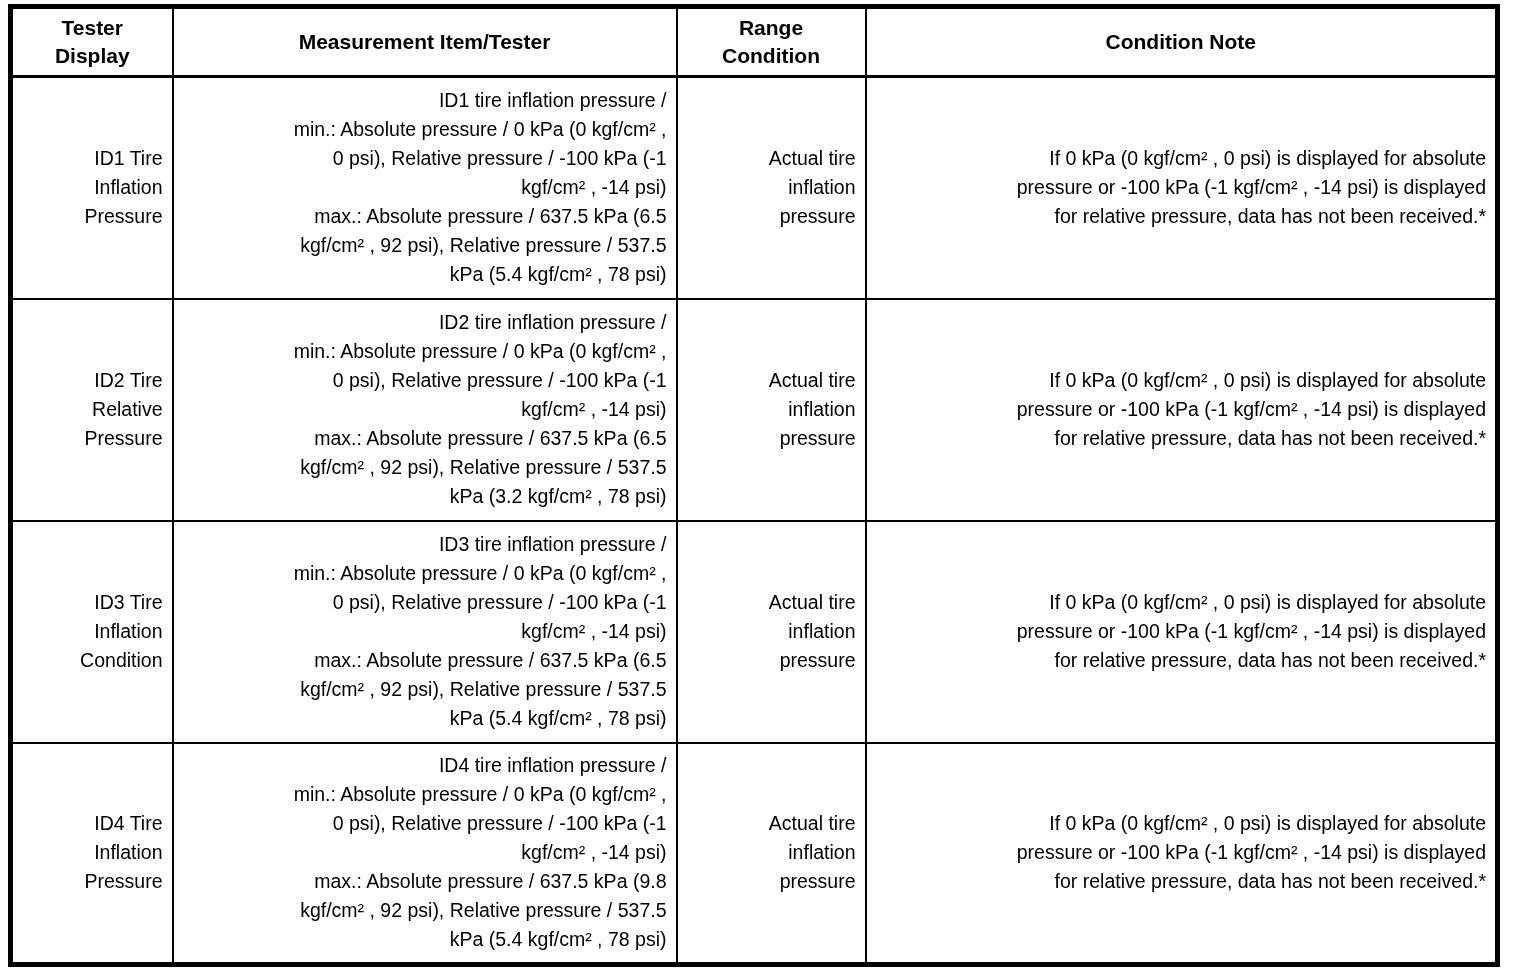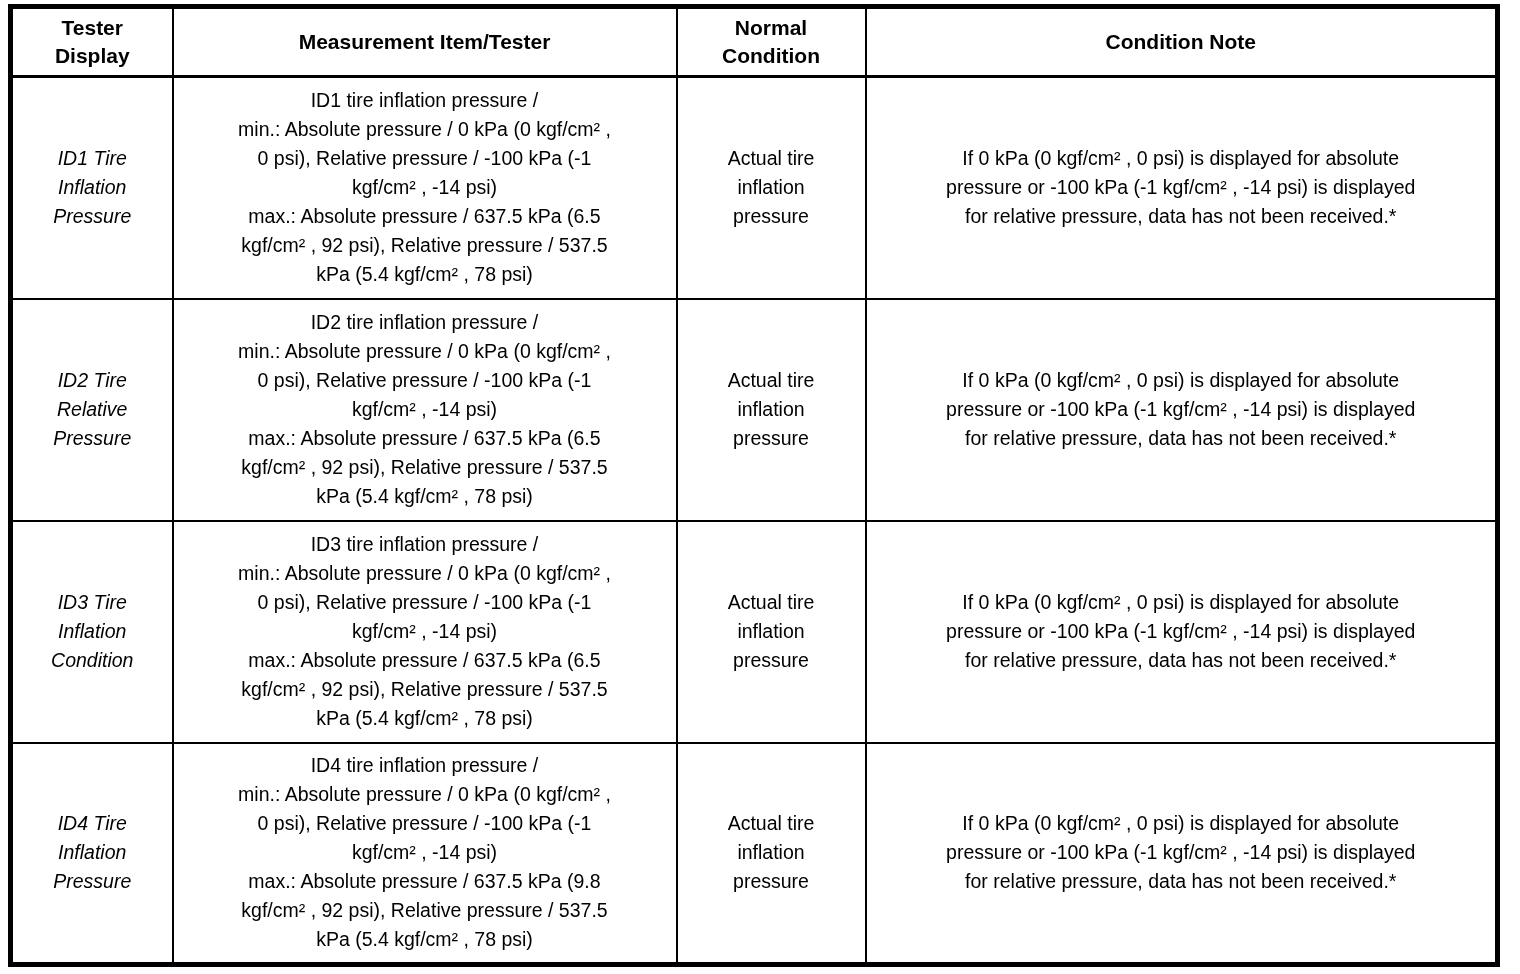--- a/index.html
+++ b/index.html
@@ -44,44 +44,43 @@
     text-align: center;
     padding: 2px 6px;
   }
   table.diag tbody tr {
     height: 222px;
   }
   table.diag tbody td {
     font-size: 19.5px;
     line-height: 29px;
     padding: 6px 9px;
-    text-align: center;
+    text-align: right;
   }
   td.c-tester {
     text-align: center;
-    font-style: italic;
   }
 </style>
 </head>
 <body>
 
 <div class="page">
   <table class="diag">
     <colgroup>
       <col style="width:162px">
       <col style="width:504px">
       <col style="width:189px">
       <col style="width:632px">
     </colgroup>
     <thead>
       <tr>
         <th>Tester
 Display</th>
         <th>Measurement Item/Tester</th>
-        <th>Normal
+        <th>Range
 Condition</th>
         <th>Condition Note</th>
       </tr>
     </thead>
     <tbody>
       <tr>
         <td class="c-tester">ID1 Tire
 Inflation
 Pressure</td>
         <td>ID1 tire inflation pressure /
@@ -101,21 +100,21 @@
       <tr>
         <td class="c-tester">ID2 Tire
 Relative
 Pressure</td>
         <td>ID2 tire inflation pressure /
 min.: Absolute pressure / 0 kPa (0 kgf/cm² ,
 0 psi), Relative pressure / -100 kPa (-1
 kgf/cm² , -14 psi)
 max.: Absolute pressure / 637.5 kPa (6.5
 kgf/cm² , 92 psi), Relative pressure / 537.5
-kPa (5.4 kgf/cm² , 78 psi)</td>
+kPa (3.2 kgf/cm² , 78 psi)</td>
         <td>Actual tire
 inflation
 pressure</td>
         <td>If 0 kPa (0 kgf/cm² , 0 psi) is displayed for absolute
 pressure or -100 kPa (-1 kgf/cm² , -14 psi) is displayed
 for relative pressure, data has not been received.*</td>
       </tr>
       <tr>
         <td class="c-tester">ID3 Tire
 Inflation

